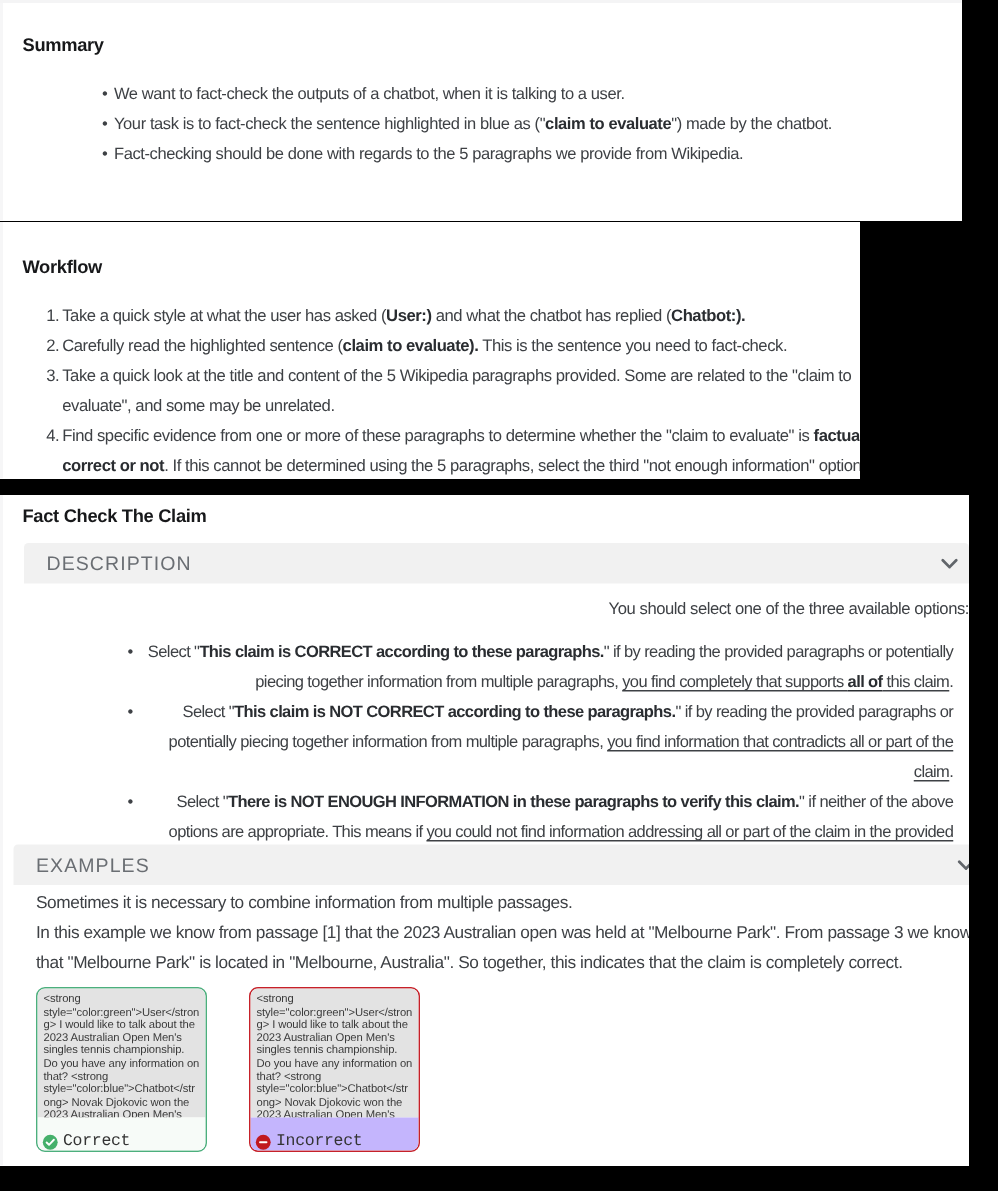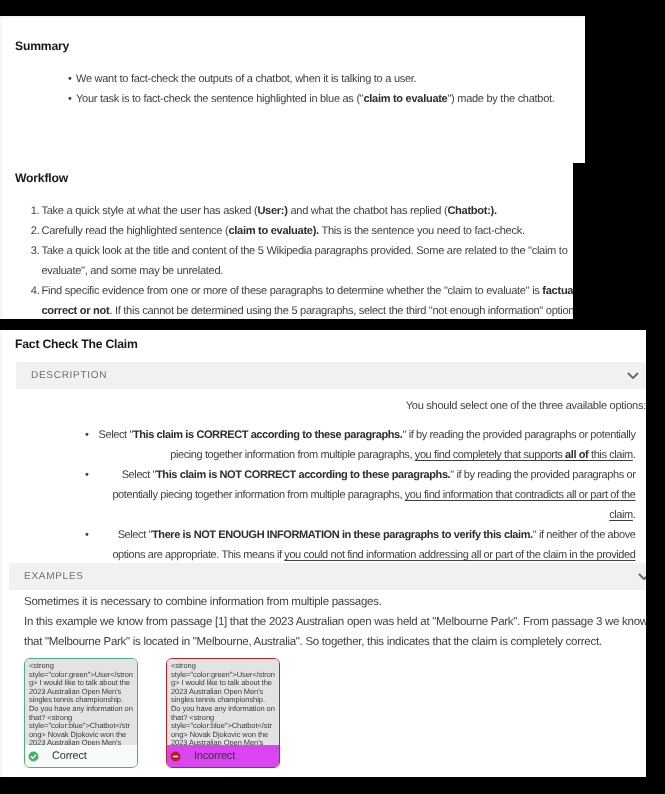--- a/index.html
+++ b/index.html
@@ -1,20 +1,20 @@
 <!DOCTYPE html>
 <html><head>
 <meta charset="utf-8">
 <title>Fact Check Instructions</title>
 <style>
 html,body{margin:0;padding:0;}
 body{width:665px;height:794px;background:#000;font-family:"Liberation Sans",sans-serif;
  overflow:hidden;-webkit-font-smoothing:antialiased;text-rendering:geometricPrecision;}
 .panel{background:#fff;position:absolute;left:0;box-sizing:border-box;overflow:hidden;will-change:transform;transform:translateZ(0);}
-#p1{top:16px;width:585px;height:147px;}
+#p1{top:0;width:641px;height:147px;}
 #p1bg{position:absolute;left:0;top:0;width:646px;height:2px;background:#f4f4f5;}
 .edge{position:absolute;left:0;top:0;bottom:0;width:2px;background:#f6f6f7;pointer-events:none;}
 #p2{top:148px;width:573px;height:171px;}
 #p3{top:330px;width:646px;height:447px;}
 .sect-title{font-size:12.2px;font-weight:bold;color:#17181a;letter-spacing:-0.2px;
  position:absolute;left:15px;}
 #p1 .sect-title{top:23px;}
 #p2 .sect-title{top:23px;}
 #p3 .sect-title{top:7px;}
 ul.bul{margin:0;padding:0;list-style:none;position:absolute;left:42px;right:10px;}
@@ -24,55 +24,56 @@
 ol.num{margin:0;padding:0;list-style:none;position:absolute;left:41.5px;right:-16.5px;}
 ol.num>li{font-size:11.1px;color:#3e4145;line-height:20px;position:relative;letter-spacing:-0.30px;}
 ol.num>li>.n{position:absolute;left:-16px;top:0;width:14px;text-align:right;}
 #p2 ol.num{top:53px;}
 .b{font-weight:bold;color:#2a2d31;}
 .u{text-decoration:underline;text-underline-offset:1.5px;text-decoration-thickness:0.7px;}
 #acc-desc{position:absolute;left:16px;top:32px;width:630px;}
 #acc-ex{position:absolute;left:9px;top:233px;width:648px;}
 .acc-head{background:#f1f1f1;height:27px;border-radius:3px 3px 0 0;position:relative;
  display:flex;align-items:center;}
-.acc-head .lab{font-size:10px;color:#6a6e73;letter-spacing:0.72px;padding-left:15px;}
+.acc-head .lab{font-size:13px;color:#6a6e73;letter-spacing:0.72px;padding-left:15px;}
 .acc-head .chev{position:absolute;right:6px;top:50%;transform:translateY(-50%);
  width:14px;height:14px;display:block;}
 .acc-body{padding:0;}
 .p{font-size:11.1px;color:#3e4145;line-height:20px;letter-spacing:-0.30px;}
 #acc-ex .acc-body .p{font-size:11.5px;letter-spacing:-0.28px;}
 #acc-desc .acc-body{padding-left:15px;text-align:right;}
 #acc-ex .acc-body{padding-left:15px;padding-top:2px;padding-right:2px;}
 .intro{padding-top:7px;}
 ul.dbul{position:static;margin:0 0 0 28px;padding:0;}
 #acc-desc ul.dbul>li{letter-spacing:-0.40px;}
 #acc-desc ul.dbul{width:576.5px;margin-top:9px;}
 .cards{position:relative;height:115px;margin-top:6px;}
 .card{position:absolute;top:0;width:114px;height:110px;box-sizing:border-box;
  border-radius:6px;overflow:hidden;display:flex;flex-direction:column;}
 .card.correct{left:0;border:1.6px solid #4caf7d;}
 .card.incorrect{left:142px;border:1.6px solid #c62129;}
 .card .snip{flex:1;background:#e3e3e3;color:#3a3a3a;font-size:7.5px;line-height:8.6px;
  padding:3px 4px 0 4px;overflow:hidden;word-break:break-word;letter-spacing:-0.07px;}
 .card.correct .foot{background:#f7fbf8;}
-.card.incorrect .foot{background:#d946ef;}
-.card .foot{height:22px;display:flex;align-items:center;padding-left:3px;gap:13px;}
+.card.incorrect .foot{background:#c4b5fd;}
+.card .foot{height:22px;display:flex;align-items:flex-end;padding-left:3px;gap:3px;font-family:Liberation Mono, monospace;}
 .card .foot .lbl{font-size:11px;color:#343434;letter-spacing:-0.2px;}
 .ico{width:11px;height:11px;flex:none;display:block;line-height:0;}
 </style>
 </head>
 <body>
 
 <div class="panel" id="p1">
 <div class="edge"></div>
 <div id="p1bg"></div>
 <div class="sect-title">Summary</div>
 <ul class="bul">
 <li><span class="">We want to fact-check the outputs of a chatbot, when it is talking to a user.</span></li>
 <li><span class="">Your task is to fact-check the sentence highlighted in blue as ("</span><span class="b">claim to evaluate</span><span class="">") made by the chatbot.</span></li>
+<li><span class="">Fact-checking should be done with regards to the 5 paragraphs we provide from Wikipedia.</span></li>
 </ul>
 </div>
 <div class="panel" id="p2">
 <div class="edge"></div>
 <div class="sect-title">Workflow</div>
 <ol class="num">
 <li><span class="n">1.</span><span class="">Take a quick style at what the user has asked (</span><span class="b">User:)</span><span class=""> and what the chatbot has replied (</span><span class="b">Chatbot:).</span></li>
 <li><span class="n">2.</span><span class="">Carefully read the highlighted sentence (</span><span class="b">claim to evaluate).</span><span class=""> This is the sentence you need to fact-check.</span></li>
 <li><span class="n">3.</span><span class="">Take a quick look at the title and content of the 5 Wikipedia paragraphs provided. Some are related to the "claim to evaluate", and some may be unrelated.</span></li>
 <li><span class="n">4.</span><span class="">Find specific evidence from one or more of these paragraphs to determine whether the "claim to evaluate" is </span><span class="b">factually correct or not</span><span class="">. If this cannot be determined using the 5 paragraphs, select the third "not enough information" option.</span></li>

